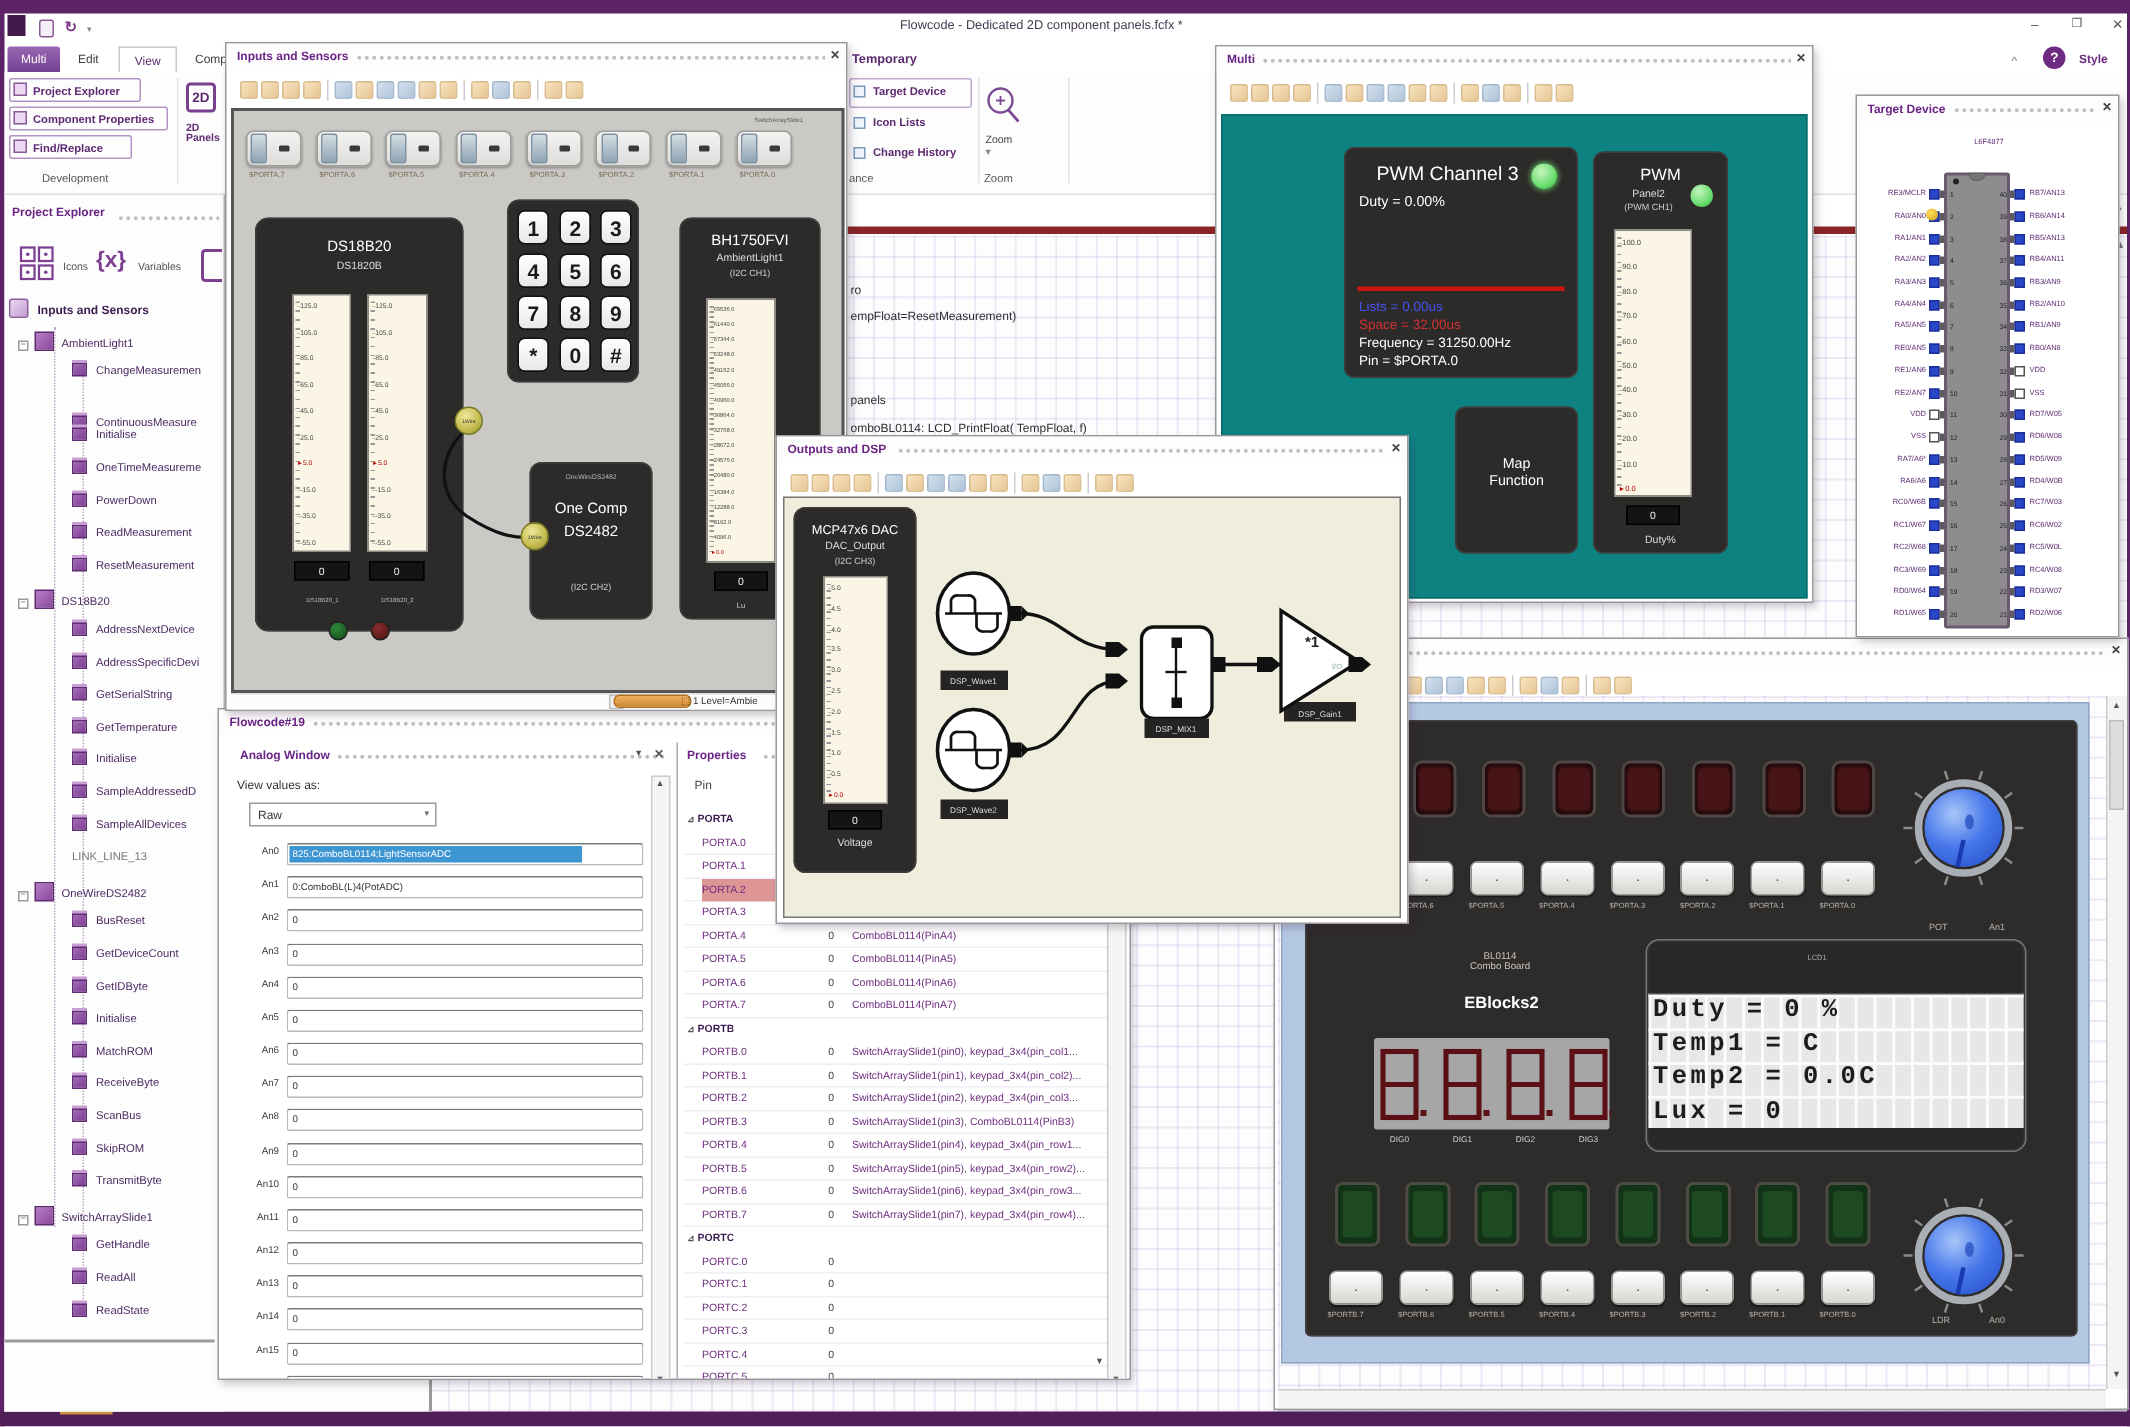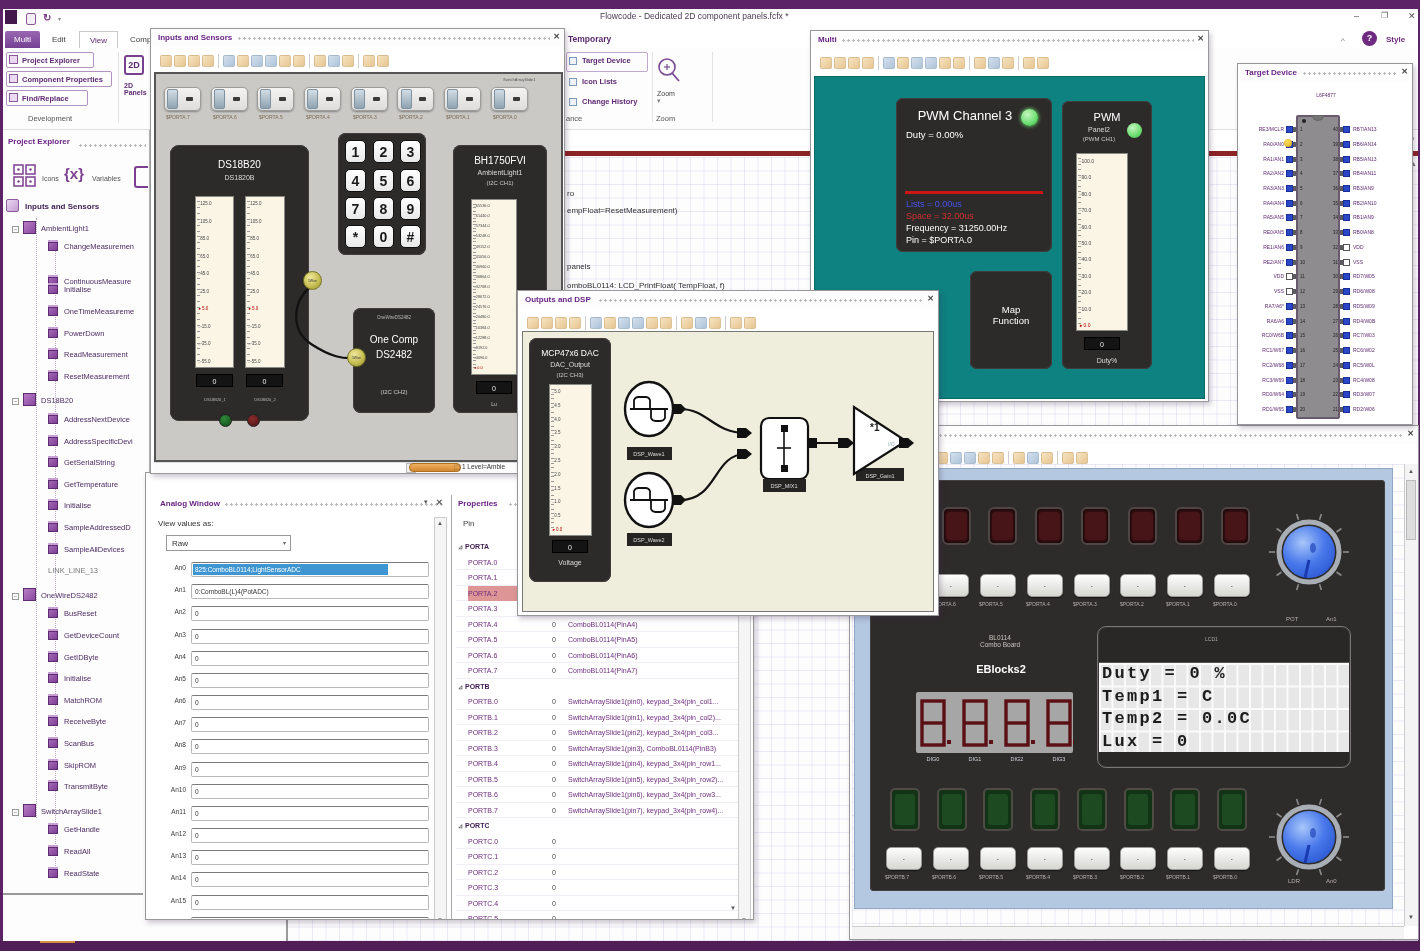--- a/index.html
+++ b/index.html
@@ -140,20 +140,25 @@
 <div class="trow" style="left:48px;top:739.0000000000005px"><span class="micon"></span>ScanBus</div>
 <div class="trow" style="left:48px;top:760.6000000000005px"><span class="micon"></span>SkipROM</div>
 <div class="trow" style="left:48px;top:782.2000000000005px"><span class="micon"></span>TransmitByte</div>
 <div class="trow" style="left:12px;top:803.8000000000005px"><span class="exp">−</span><span class="cicon"></span>SwitchArraySlide1</div>
 <div class="trow" style="left:48px;top:825.4000000000005px"><span class="micon"></span>GetHandle</div>
 <div class="trow" style="left:48px;top:847.0000000000006px"><span class="micon"></span>ReadAll</div>
 <div class="trow" style="left:48px;top:868.6000000000006px"><span class="micon"></span>ReadState</div>
 <div style="position:absolute;left:3px;top:893px;width:140px;height:48px;background:#fdfdfd;border-top:2px solid #9a9a9a"></div>
 <div style="position:absolute;left:143px;top:918px;width:145px;height:23px;background:#fdfdfd;border-right:2px solid #9a9a9a"></div>
 <div class="w" style="left:145px;top:472px;width:609px;height:448px;z-index:10">
+    <div class="wt">
+      <span class="tt">Flowcode#19</span>
+      <span class="dots" style="left:62px;right:14px;top:6px"></span>
+      <span class="xb">✕</span>
+    </div>
     <div style="position:absolute;left:3px;top:20px;right:3px;bottom:3px;background:#fff"></div>
     <span class="tt" style="left:14px;top:26px">Analog Window</span>
     <span class="dots" style="left:78px;top:28px;width:220px"></span>
     <span style="position:absolute;left:278px;top:25px;font-size:7px;color:#555">▾</span>
     <span style="position:absolute;left:290px;top:25px;font-size:8px;color:#555;font-weight:bold">✕</span>
     <span class="tt" style="left:312px;top:26px">Properties</span>
     <span class="dots" style="left:362px;top:28px;width:18px"></span>
     <div style="position:absolute;left:305px;top:22px;width:1px;height:424px;background:#aaa"></div>
     <div style="position:absolute;left:12px;top:46px;font-size:8px;color:#333">View values as:</div>
     <div style="position:absolute;left:20px;top:62px;width:125px;height:16px;border:1px solid #999;background:#fff;font-size:8px;color:#333;line-height:15px;padding-left:5px">Raw<span style="float:right;margin-right:4px;color:#666;font-size:6px">▾</span></div>

